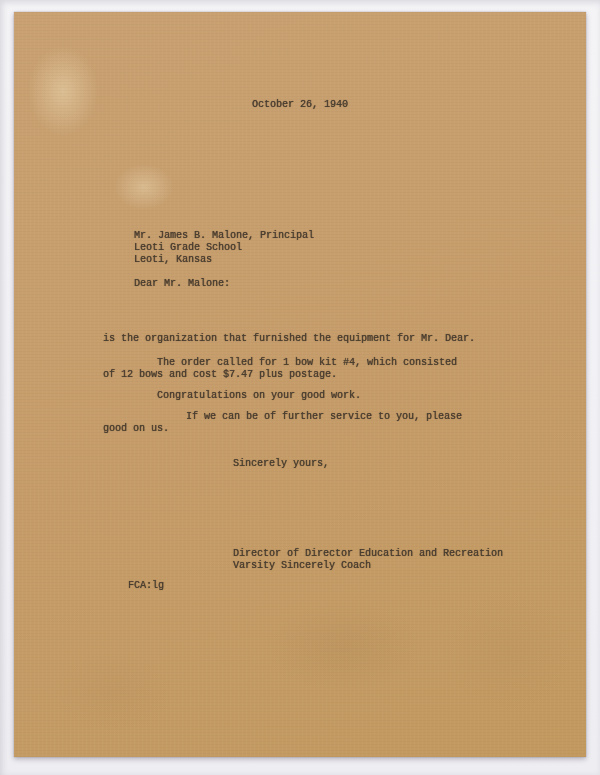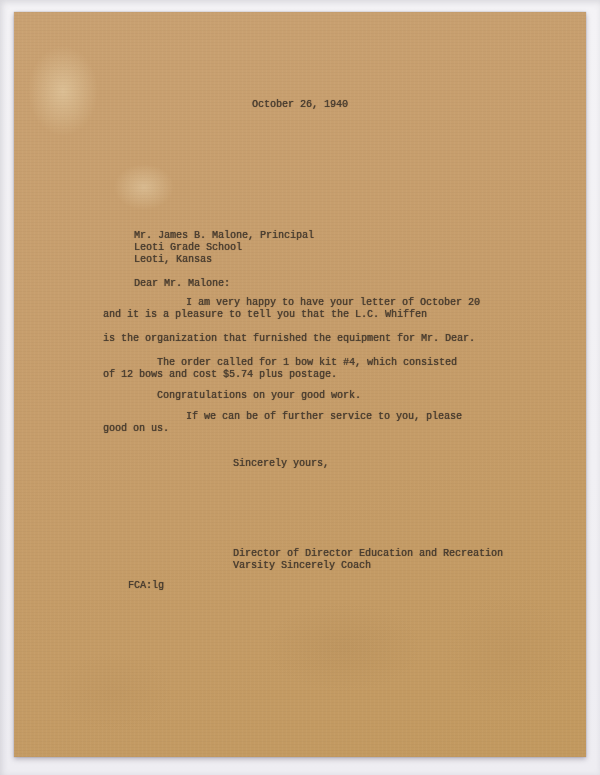--- a/index.html
+++ b/index.html
@@ -65,26 +65,24 @@
   <div class="grain"></div>
 
   <div class="tline" style="left:238px; top:87px">October 26, 1940</div>
 
   <div class="tline" style="left:120px; top:218px">Mr. James B. Malone, Principal</div>
   <div class="tline" style="left:120px; top:230px">Leoti Grade School</div>
   <div class="tline" style="left:120px; top:242px">Leoti, Kansas</div>
 
   <div class="tline" style="left:120px; top:266px">Dear Mr. Malone:</div>
 
-  <div class="tline" style="left:172px; top:285px">I am very happy to have your letter of October 20</div>
-  <div class="tline" style="left:89px; top:297px">and it is a pleasure to tell you that the L.C. Whiffen</div>
   <div class="tline" style="left:89px; top:321px">is the organization that furnished the equipment for Mr. Dear.</div>
 
   <div class="tline" style="left:143px; top:345px">The order called for 1 bow kit #4, which consisted</div>
-  <div class="tline" style="left:89px; top:357px">of 12 bows and cost $5.74 plus postage.</div>
+  <div class="tline" style="left:89px; top:357px">of 12 bows and cost $7.47 plus postage.</div>
 
   <div class="tline" style="left:143px; top:378px">Congratulations on your good work.</div>
 
   <div class="tline" style="left:172px; top:399px">If we can be of further service to you, please</div>
   <div class="tline" style="left:89px; top:411px">good on us.</div>
 
   <div class="tline" style="left:219px; top:446px">Sincerely yours,</div>
 
   <div class="tline" style="left:219px; top:536px">Director of Director Education and Recreation</div>
   <div class="tline" style="left:219px; top:548px">Varsity Sincerely Coach</div>

